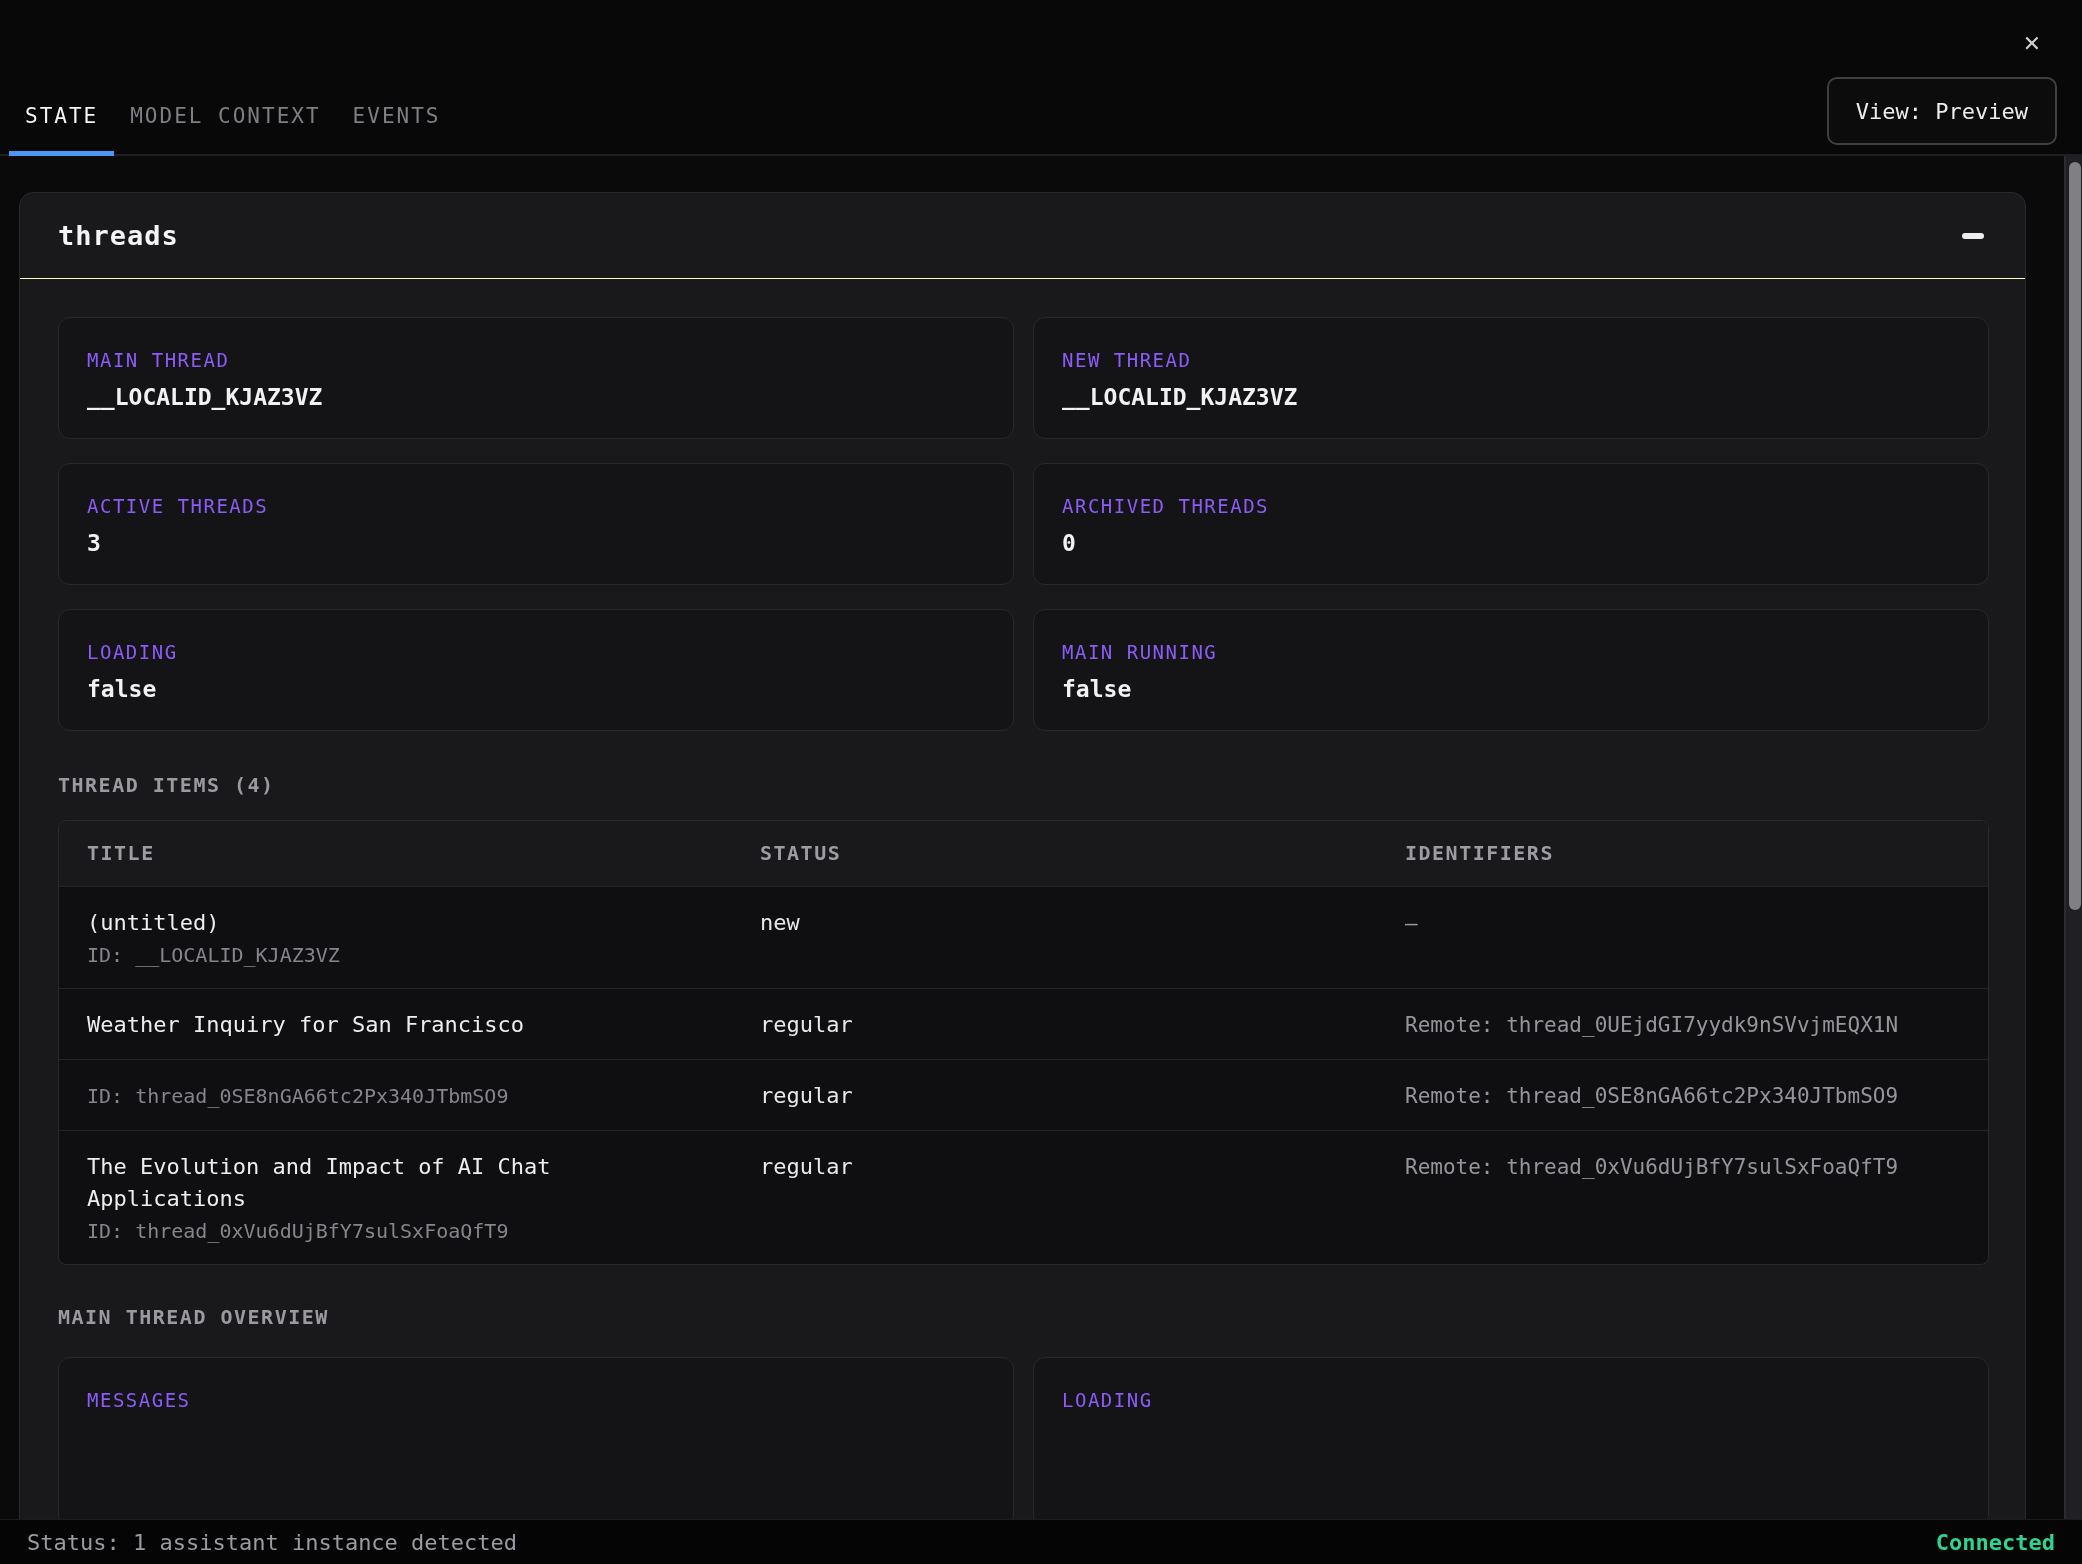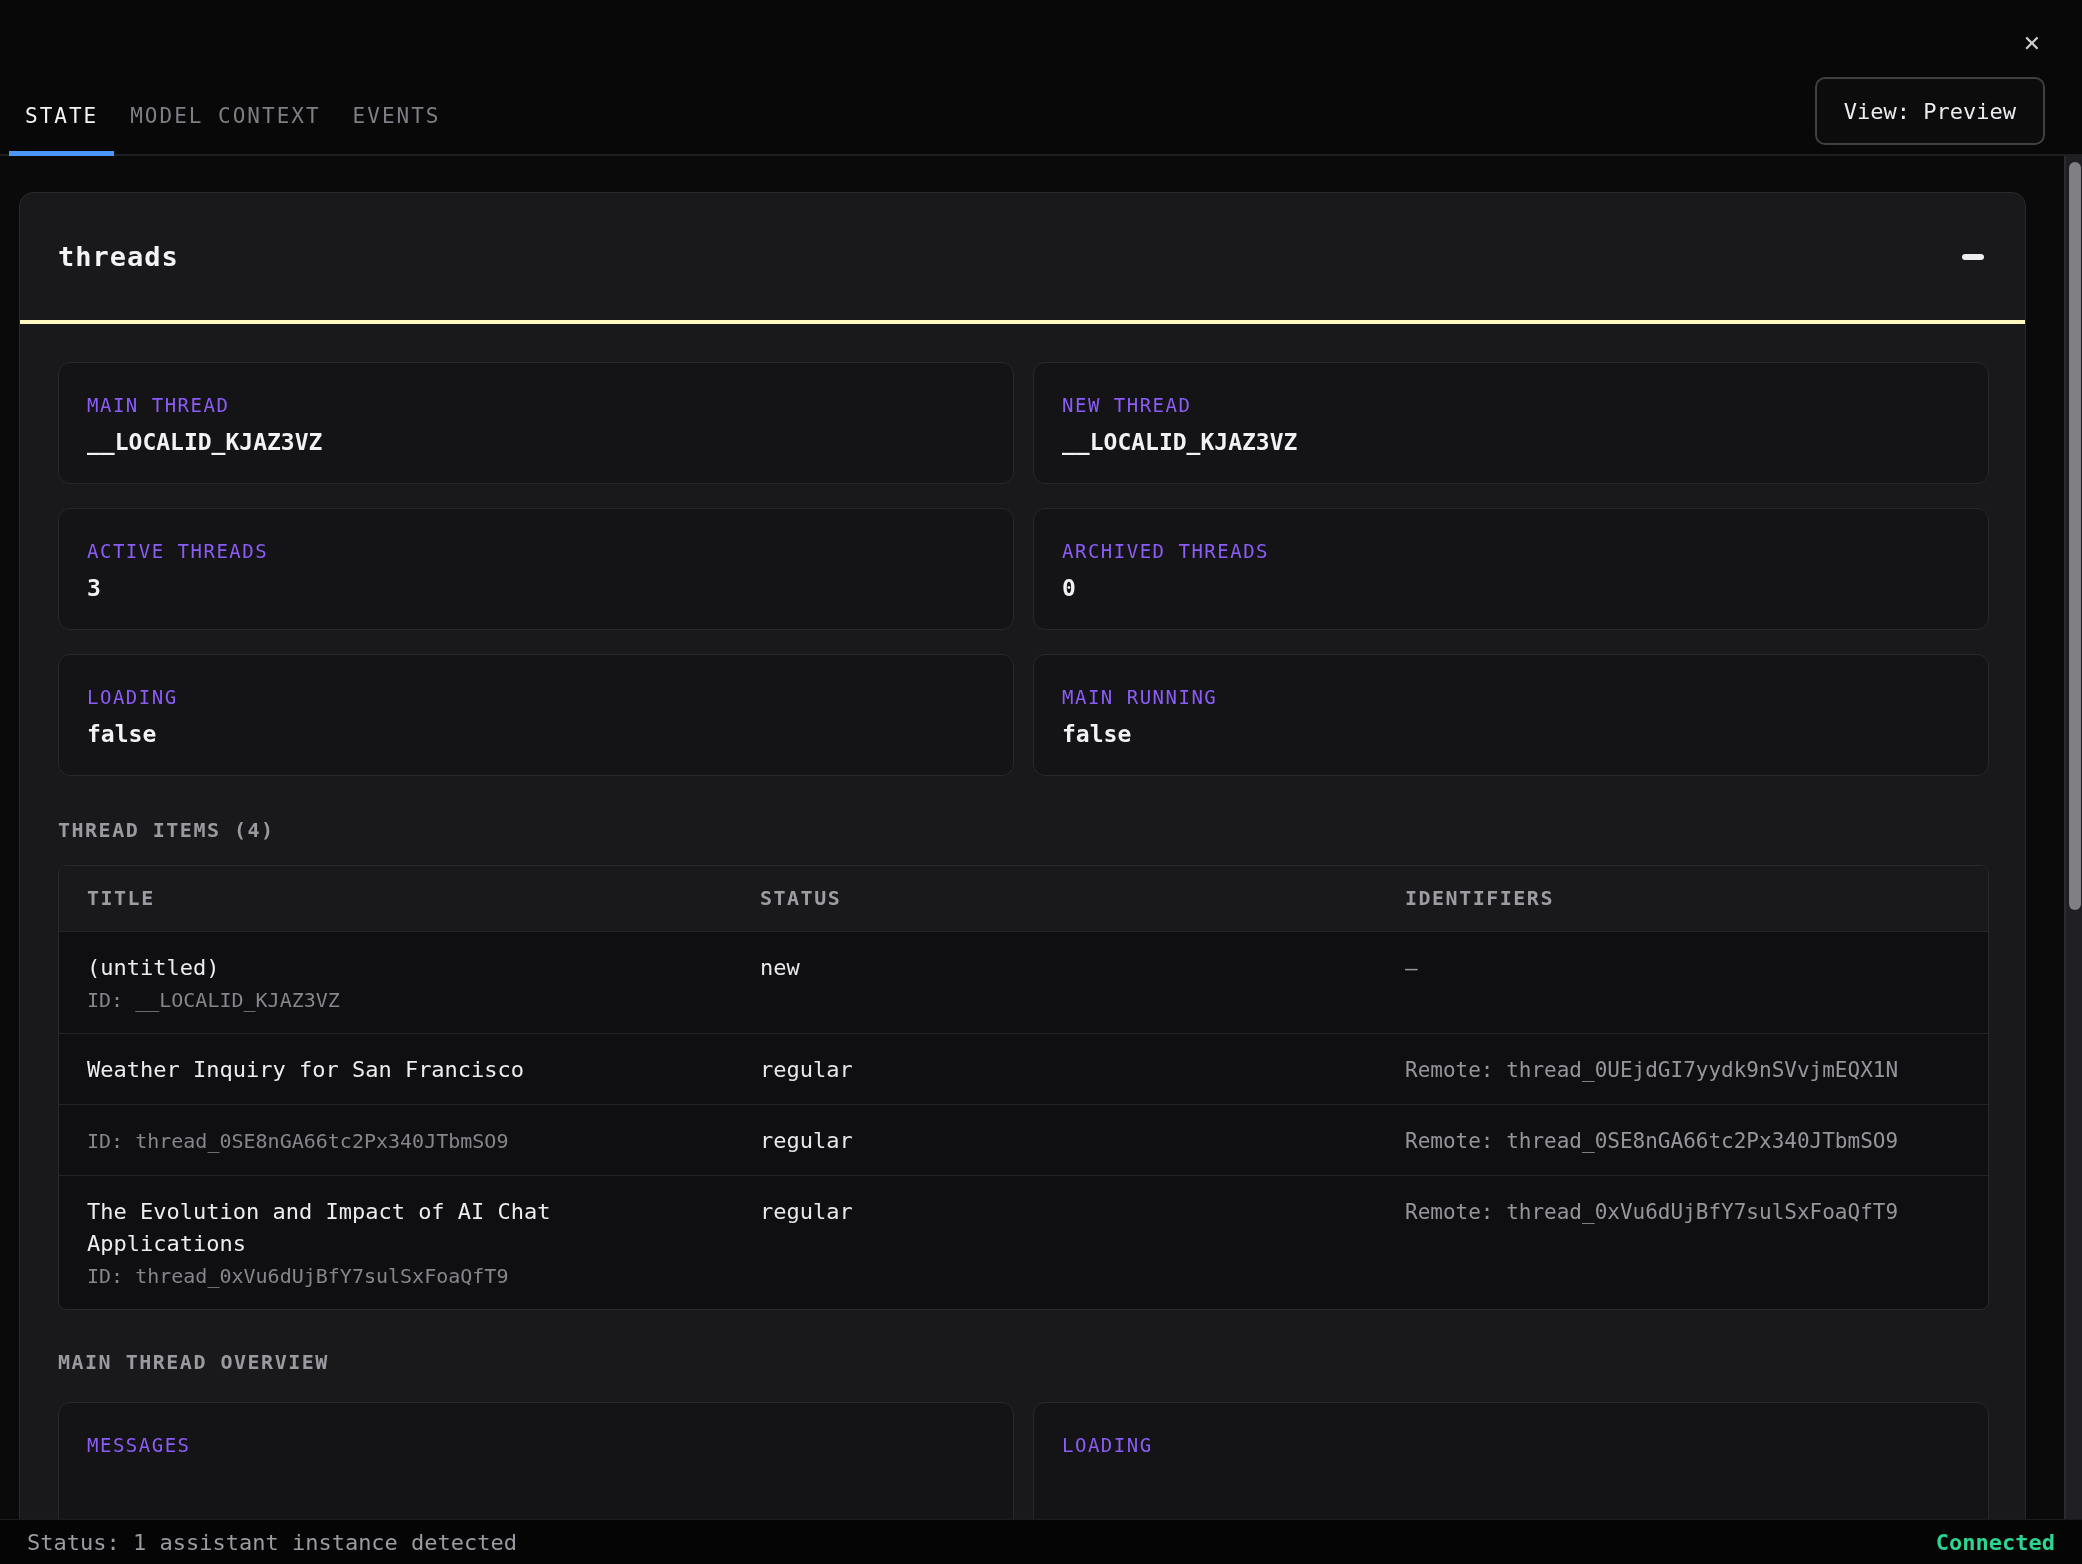--- a/index.html
+++ b/index.html
@@ -20,34 +20,34 @@
     font-family:inherit; cursor:pointer; text-align:center;
   }
   .tabs { position:absolute; left:9px; top:76px; display:flex; height:80px; }
   .tab {
     height:100%; display:flex; align-items:center; padding:0 16px;
     font-size:21px; font-weight:normal; letter-spacing:2px; color:#7e7e85;
     background:none; border:none; font-family:inherit; cursor:pointer;
   }
   .tab.active { color:#f4f4f6; box-shadow:inset 0 -5px 0 0 #4b97f8; }
   .view-btn {
-    position:absolute; top:77px; right:37px; height:68px; padding:0 27px;
+    position:absolute; top:77px; right:25px; height:68px; padding:0 27px;
     background:#0c0c0d; border:2px solid #3f3f44; border-radius:10px;
     color:#ececf0; font-size:22px; font-family:inherit; cursor:pointer;
   }
 
   
   .content { position:absolute; left:0; right:56px; top:158px; bottom:0; padding:34px 0 0 19px; }
   .panel {
     width:2007px; min-height:1500px; background:#19191b;
     border:1px solid #29292c; border-radius:14px;
   }
   .panel-header {
-    position:relative; height:131px; display:flex; align-items:center;
-    padding:0 38px; border-bottom:4px solid #fef9c3;
+    position:relative; height:86px; display:flex; align-items:center;
+    padding:0 38px; border-bottom:1px solid #fef9c3;
   }
   .panel-title { font-size:27px; font-weight:bold; color:#f4f4f6; letter-spacing:1px; }
   .collapse-btn {
     position:absolute; right:30px; top:50%; transform:translateY(-50%);
     width:44px; height:44px; background:none; border:none; cursor:pointer;
     display:flex; align-items:center; justify-content:center;
   }
   .minus-bar { width:22px; height:6px; background:#ededf0; border-radius:3px; }
 
   .panel-body { padding:38px 36px 60px 38px; }

